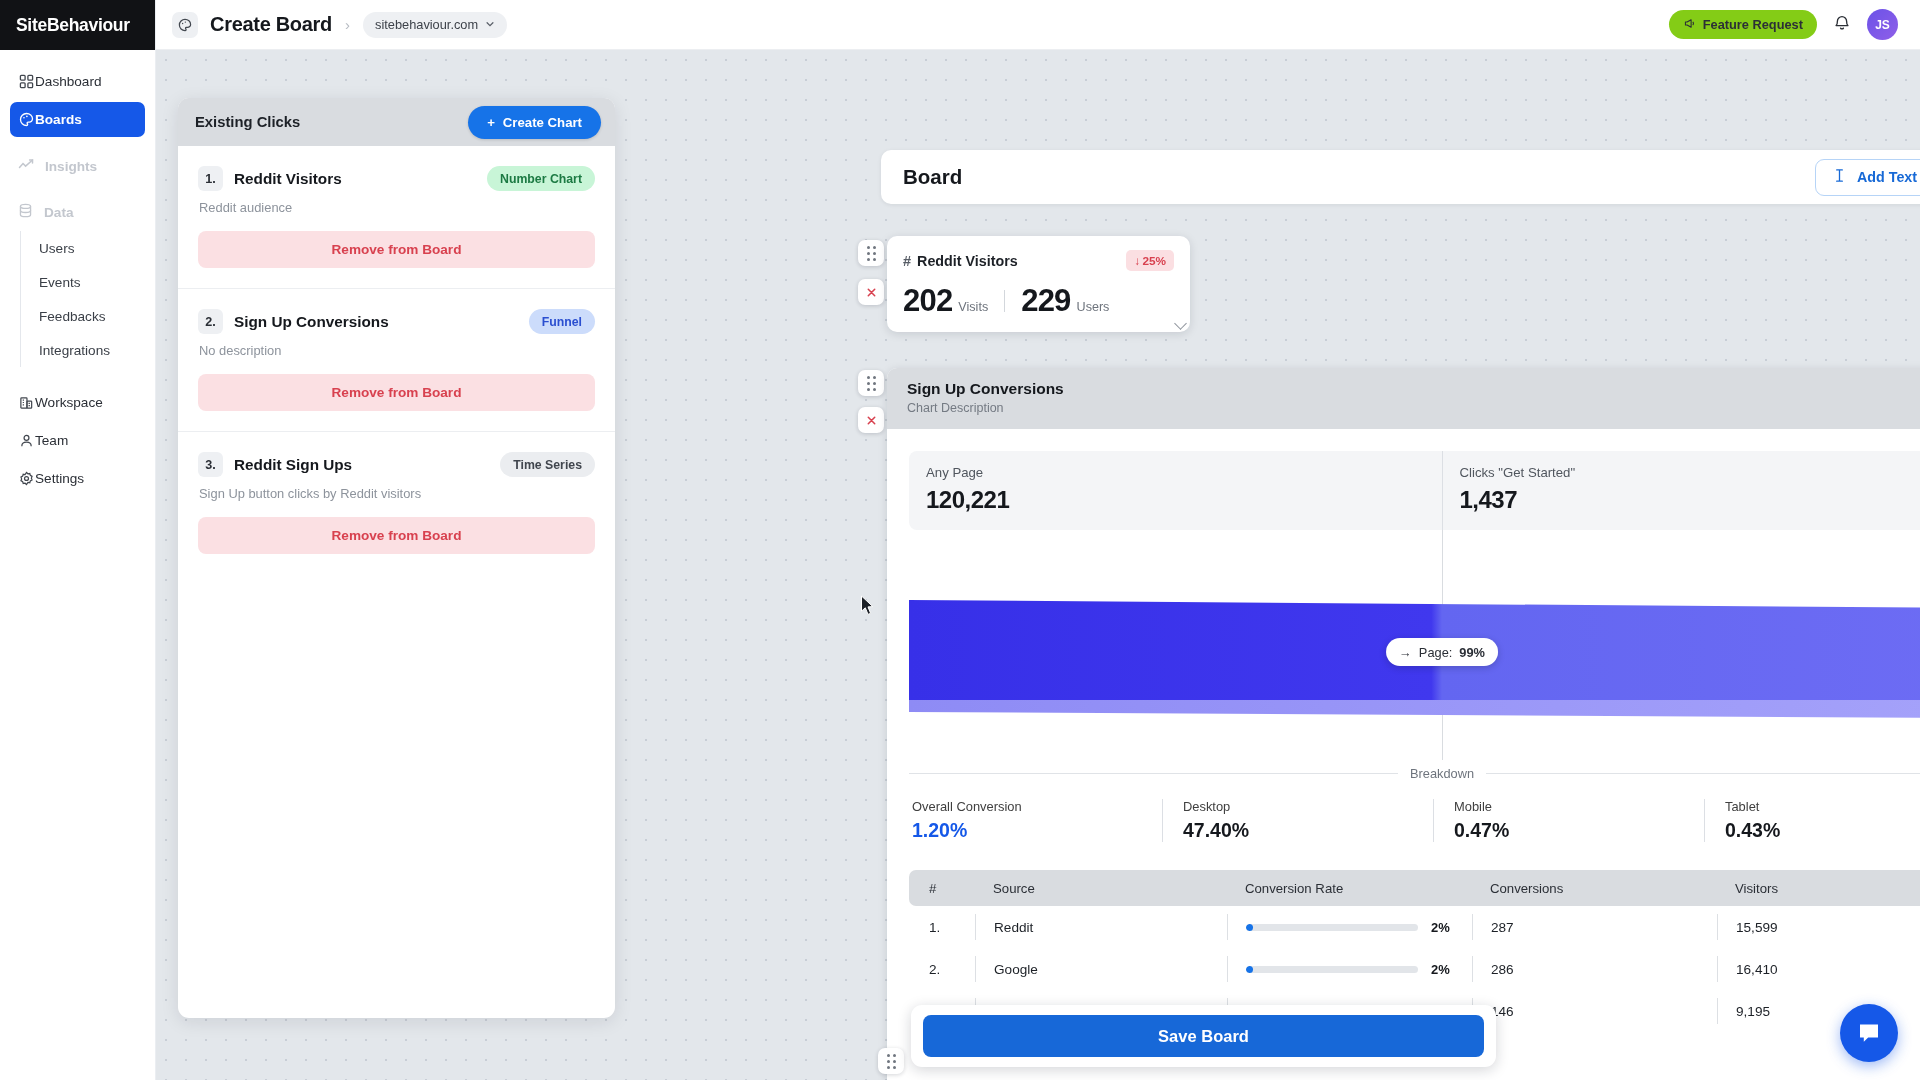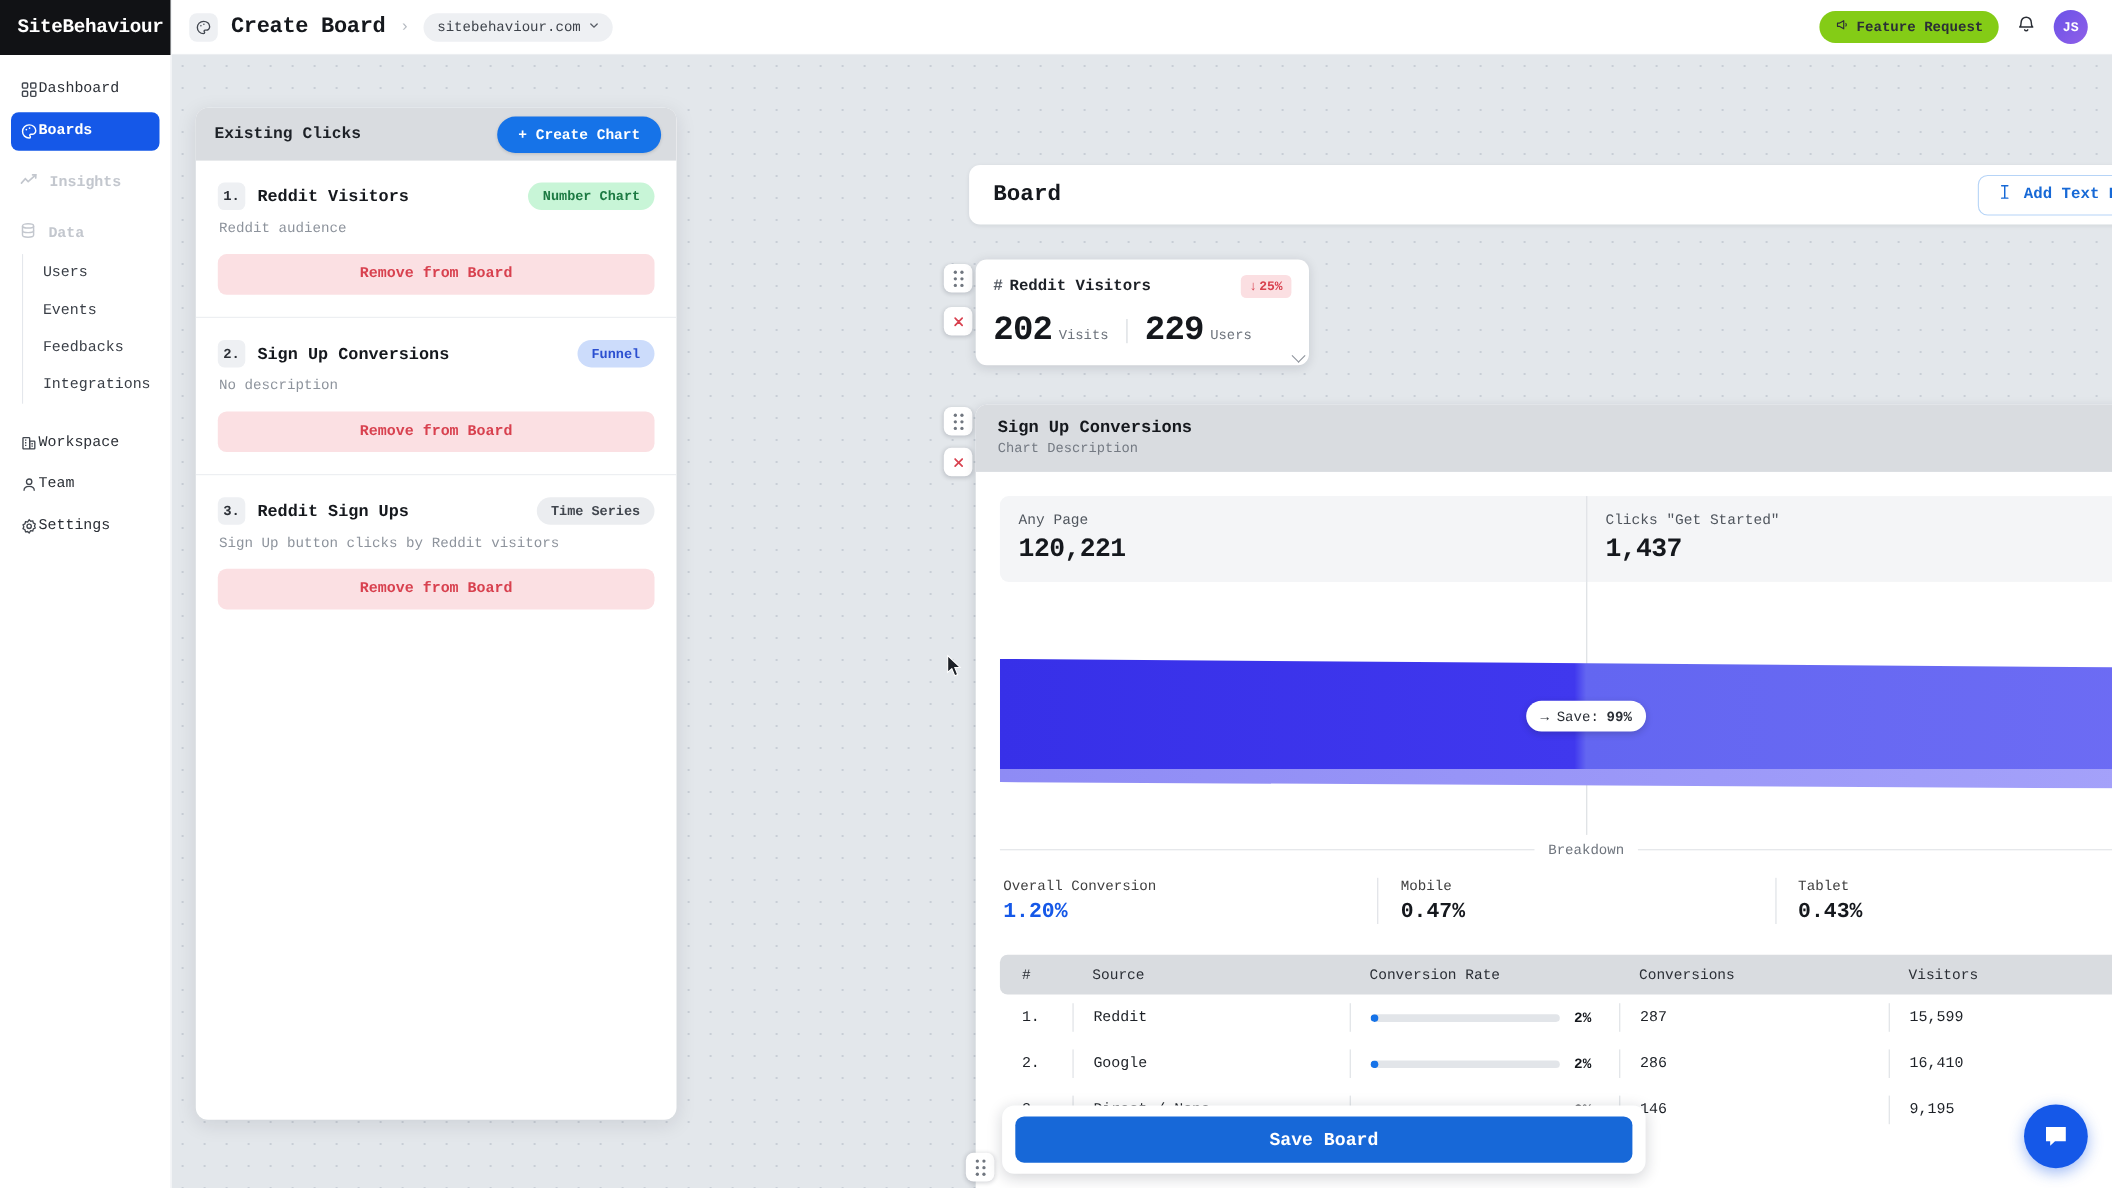--- a/index.html
+++ b/index.html
@@ -2,21 +2,21 @@
 <html><head>
 <meta charset="utf-8">
 <style>
   * { box-sizing: border-box; margin: 0; padding: 0; }
   html, body {
     width: 1920px; height: 1080px;
     font-family: "Liberation Sans", sans-serif;
     background: #ffffff;
     overflow: hidden;
   }
-  #app { position: relative; width: 1920px; height: 1080px; display: flex; font-family: Liberation Mono, monospace; }
+  #app { position: relative; width: 1920px; height: 1080px; display: flex; }
 
   
   .sidebar {
     width: 156px; height: 1080px; background: #ffffff;
     border-right: 1px solid #ebeef2; flex: 0 0 156px;
     position: relative; z-index: 40;
   }
   .brand {
     height: 50px; background: #111215; color: #ffffff;
     display: flex; align-items: center; padding-left: 16px;
@@ -547,35 +547,39 @@
               <linearGradient id="fg2" x1="0" y1="0" x2="1" y2="0">
                 <stop offset="0%" stop-color="#8e8bf5"></stop>
                 <stop offset="100%" stop-color="#a5a2fa"></stop>
               </linearGradient>
             </defs>
             <path d="M0 0 L1066 8 L1066 100 L0 100 Z" fill="url(#fg)"></path>
             <path d="M0 100 L1066 100 L1066 118 L0 112 Z" fill="url(#fg2)"></path>
           </svg>
           <div class="drop-pill">
             <span>→</span>
-            <span>Save:</span>
+            <span>Page:</span>
             <b>99%</b>
           </div>
         </div>
 
         <div class="breakdown-sep">
           <span class="ln"></span>
           <span>Breakdown</span>
           <span class="ln"></span>
         </div>
 
         <div class="bd-row">
           <div class="bd-cell">
             <div class="bd-label">Overall Conversion</div>
             <div class="bd-value accent">1.20%</div>
+          </div>
+          <div class="bd-cell">
+            <div class="bd-label">Desktop</div>
+            <div class="bd-value">47.40%</div>
           </div>
           <div class="bd-cell">
             <div class="bd-label">Mobile</div>
             <div class="bd-value">0.47%</div>
           </div>
           <div class="bd-cell">
             <div class="bd-label">Tablet</div>
             <div class="bd-value">0.43%</div>
           </div>
         </div>

